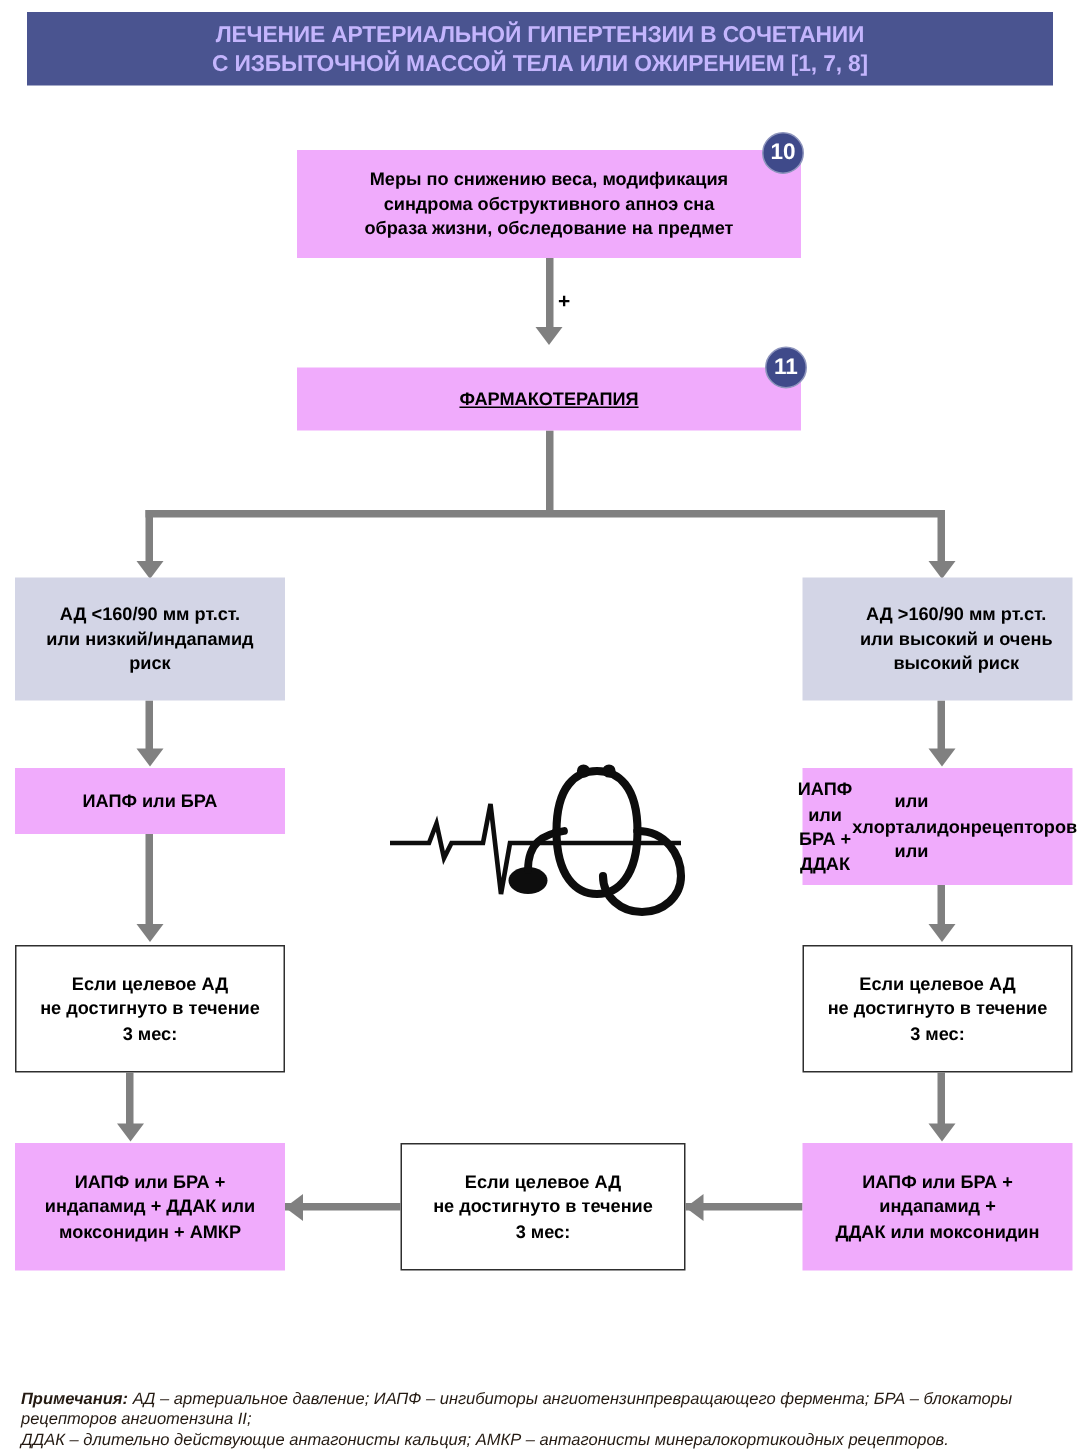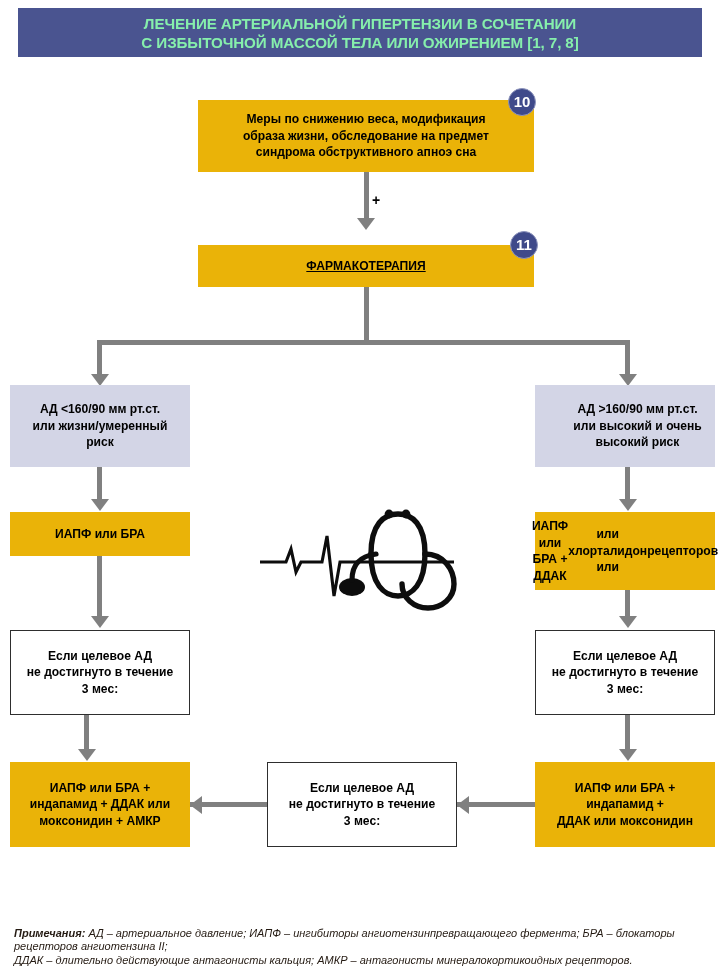--- a/index.html
+++ b/index.html
@@ -31,21 +31,21 @@
     height: 49px;
     background: #4a5490;
     display: flex;
     flex-direction: column;
     align-items: center;
     justify-content: center;
     box-sizing: border-box;
     padding: 2px 6px;
   }
   .title-line {
-    color: #86efac;
+    color: #c4b5fd;
     font-weight: bold;
     font-size: 15.2px;
     line-height: 19px;
     letter-spacing: -0.1px;
     white-space: nowrap;
     text-align: center;
   }
 
   
   .node {
@@ -55,21 +55,21 @@
     align-items: center;
     justify-content: center;
     text-align: center;
     font-weight: bold;
     font-size: 12.1px;
     line-height: 16.5px;
     padding: 4px 7px;
     z-index: 3;
   }
   .node-yellow {
-    background: #eab308;
+    background: #f0abfc;
     border: none;
   }
   .node-lav {
     background: #d3d5e6;
     border: none;
   }
   .node-white {
     background: #ffffff;
     border: 1.6px solid #2e2e2e;
   }
@@ -156,22 +156,22 @@
 
   <div class="title-banner">
     <div class="title-line">ЛЕЧЕНИЕ АРТЕРИАЛЬНОЙ ГИПЕРТЕНЗИИ В СОЧЕТАНИИ</div>
     <div class="title-line">С ИЗБЫТОЧНОЙ МАССОЙ ТЕЛА ИЛИ ОЖИРЕНИЕМ [1, 7, 8]</div>
   </div>
 
   <div class="badge" style="left:508px; top:88px;">10</div>
 
   <div class="node node-yellow" style="left:198px; top:100px; width:336px; height:72px; flex-direction:column;">
     <span>Меры по снижению веса, модификация</span>
+    <span>синдрома обструктивного апноэ сна</span>
     <span>образа жизни, обследование на предмет</span>
-    <span>синдрома обструктивного апноэ сна</span>
   </div>
 
   <div class="conn conn-v" style="left:363.5px; top:172px; height:48px;"></div>
   <div class="arrow-down" style="left:357px; top:218px;"></div>
   <div class="plus-sign" style="left:372px; top:192px;">+</div>
 
   <div class="badge" style="left:510px; top:231px;">11</div>
 
   <div class="node node-yellow" style="left:198px; top:245px; width:336px; height:42px;text-decoration:underline;">
     <span>ФАРМАКОТЕРАПИЯ</span>
@@ -179,21 +179,21 @@
 
   <div class="conn conn-v" style="left:363.5px; top:287px; height:55px;"></div>
   <div class="conn conn-h" style="left:97px; top:340px; width:533px;"></div>
   <div class="conn conn-v" style="left:97px; top:340px; height:36px;"></div>
   <div class="conn conn-v" style="left:625px; top:340px; height:36px;"></div>
   <div class="arrow-down" style="left:90.5px; top:374px;"></div>
   <div class="arrow-down" style="left:618.5px; top:374px;"></div>
 
   <div class="node node-lav" style="left:10px; top:385px; width:180px; height:82px; flex-direction:column;">
     <span>АД &lt;160/90 мм рт.ст.</span>
-    <span>или жизни/умеренный</span>
+    <span>или низкий/индапамид</span>
     <span>риск</span>
   </div>
 
   <div class="node node-lav" style="left:535px; top:385px; width:180px; height:82px; flex-direction:column;padding-left:32px;">
     <span>АД &gt;160/90 мм рт.ст.</span>
     <span>или высокий и очень</span>
     <span>высокий риск</span>
   </div>
 
   <div class="conn conn-v" style="left:97px; top:467px; height:34px;"></div>

